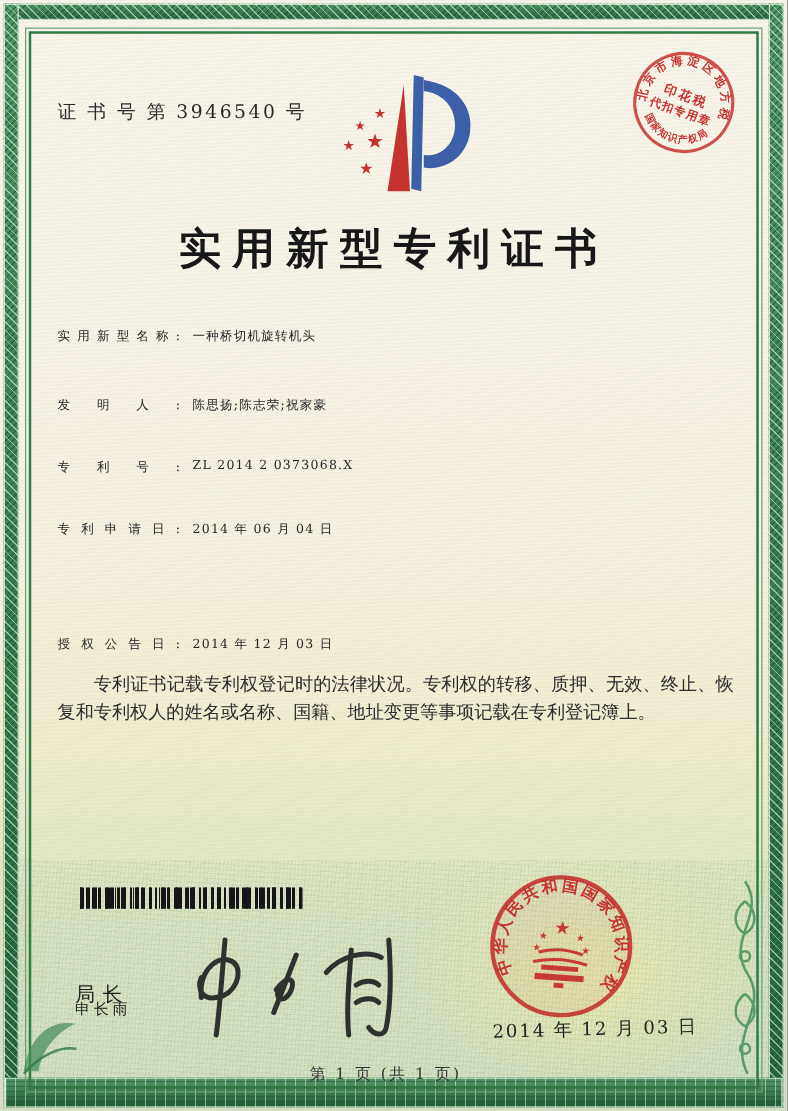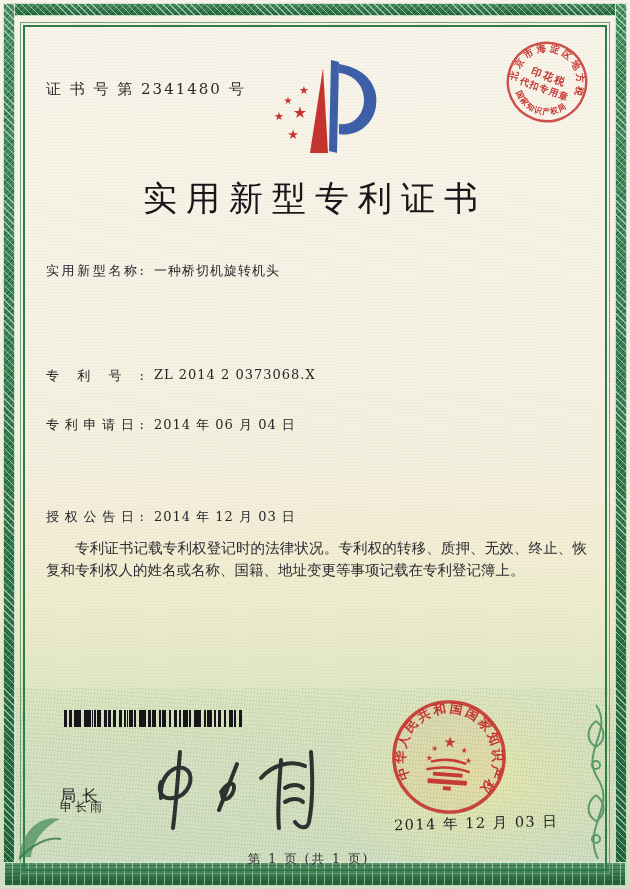--- a/index.html
+++ b/index.html
@@ -28,23 +28,23 @@
       linear-gradient(180deg,#57996c,#1e5c34);}
   
   .frame{position:absolute;left:20px;top:22px;right:20px;bottom:15px;border:1px solid #6aa37b;z-index:1;}
   .frame::before{content:"";position:absolute;inset:2px;border:2px solid #2f7a45;}
   .lower-tint{position:absolute;left:16px;right:16px;top:688px;bottom:28px;z-index:1;
     background:
       repeating-linear-gradient(96deg, rgba(90,145,95,0.10) 0 1px, rgba(0,0,0,0) 1px 3px),
       repeating-linear-gradient(4deg, rgba(90,145,95,0.09) 0 1px, rgba(0,0,0,0) 1px 4px);}
   .cert-no{position:absolute;left:46px;top:80px;font-size:15px;letter-spacing:2px;color:#2a2a2c;z-index:2;}
   .logo{position:absolute;left:252px;top:54px;z-index:2;}
-  .title{position:absolute;left:0;right:0;top:176px;text-align:center;font-size:34px;font-weight:normal;
+  .title{position:absolute;left:0;right:0;top:176px;text-align:center;font-size:34px;font-weight:bold;
     letter-spacing:9px;color:#17171a;z-index:2;}
-  .field{position:absolute;left:46px;width:545px;font-size:13px;letter-spacing:1px;z-index:2;color:#26262a;}
+  .field{position:absolute;left:46px;width:545px;font-size:10px;letter-spacing:1px;z-index:2;color:#26262a;}
   .flabel{display:inline-block;width:99px;text-align:justify;text-align-last:justify;vertical-align:top;}
   .fvalue{margin-left:9px;}
   .paras{position:absolute;left:46px;top:538px;width:541px;z-index:2;}
   .paras p{margin:0;text-indent:2em;font-size:14.5px;line-height:21.5px;text-align:justify;color:#2b2b30;}
   .barcode{position:absolute;left:64px;top:710px;width:178px;height:17px;z-index:2;
     background:
       repeating-linear-gradient(90deg,#15151a 0 2px, rgba(0,0,0,0) 2px 5px),
       repeating-linear-gradient(90deg,#15151a 0 1px, rgba(0,0,0,0) 1px 7px),
       repeating-linear-gradient(90deg,#15151a 0 3px, rgba(0,0,0,0) 3px 11px);}
   .sig-title{position:absolute;left:60px;top:770px;font-size:16px;letter-spacing:6px;color:#222;z-index:2;margin-top:16px;}
@@ -63,37 +63,40 @@
 
 <div class="page">
 
   <div class="band band-top"></div>
   <div class="band band-left"></div>
   <div class="band band-right"></div>
   <div class="band band-bottom"></div>
   <div class="frame"></div>
   <div class="lower-tint"></div>
 
-  <div class="cert-no">证 书 号 第 2341480 号</div>
+  <div class="cert-no">证 书 号 第 3946540 号</div>
 
   <svg class="logo" width="150" height="108" viewBox="0 0 150 108">
     <polygon points="58,99 71,14 76,99" fill="#c5332e"></polygon>
     <polygon points="79,6 87,8 85,99 77,97" fill="#3c5fa7"></polygon>
     <path d="M87,10 C114,14 127,32 124,52 C121,73 102,83 87,80 L87,70 C101,72 112,61 112,46 C112,30 100,20 87,19 Z" fill="#3c5fa7"></path>
     <text x="52" y="40" font-size="11" fill="#c5332e" text-anchor="middle">★</text>
     <text x="36" y="50" font-size="10" fill="#c5332e" text-anchor="middle">★</text>
     <text x="27" y="66" font-size="11" fill="#c5332e" text-anchor="middle">★</text>
     <text x="48" y="64" font-size="16" fill="#c5332e" text-anchor="middle">★</text>
     <text x="41" y="85" font-size="13" fill="#c5332e" text-anchor="middle">★</text>
   </svg>
 
   <div class="title">实用新型专利证书</div>
 
   <div class="field" style="top:262px">
     <span class="flabel">实用新型名称:</span><span class="fvalue">一种桥切机旋转机头</span>
+  </div>
+  <div class="field" style="top:317px">
+    <span class="flabel">发明人:</span><span class="fvalue">陈思扬;陈志荣;祝家豪</span>
   </div>
   <div class="field" style="top:367px">
     <span class="flabel">专利号:</span><span class="fvalue">ZL 2014 2 0373068.X</span>
   </div>
   <div class="field" style="top:416px">
     <span class="flabel">专利申请日:</span><span class="fvalue">2014 年 06 月 04 日</span>
   </div>
   <div class="field" style="top:508px">
     <span class="flabel">授权公告日:</span><span class="fvalue">2014 年 12 月 03 日</span>
   </div>

